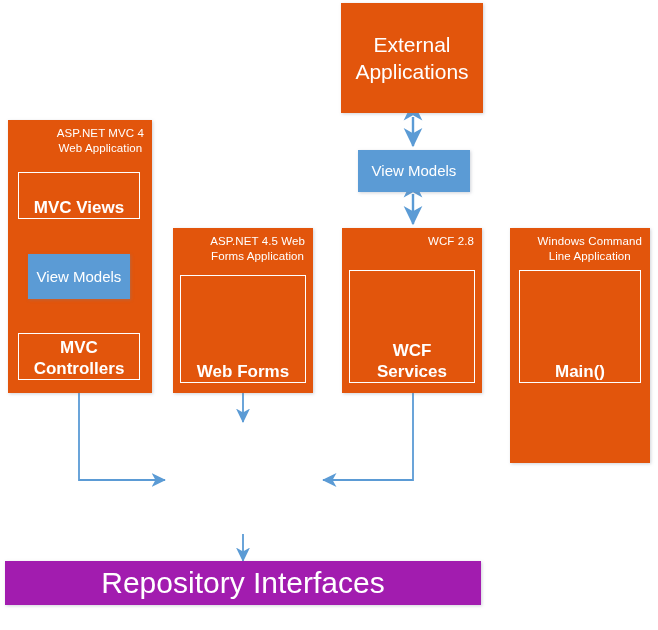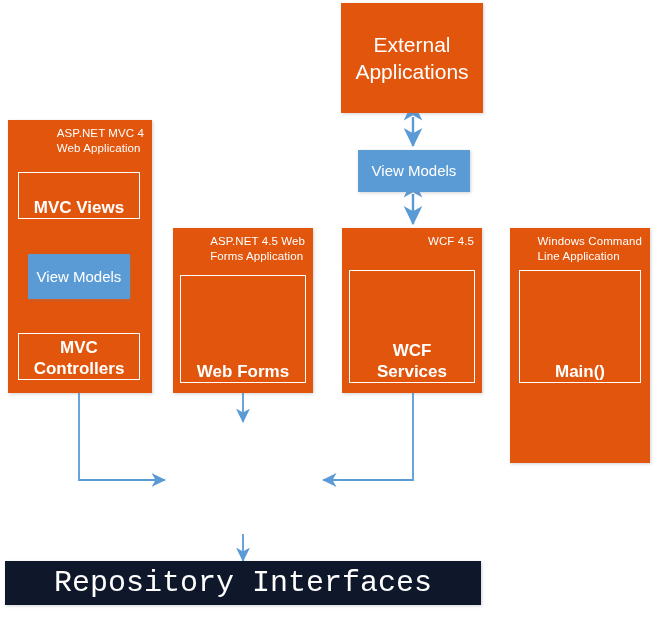--- a/index.html
+++ b/index.html
@@ -23,31 +23,30 @@
     box-sizing: border-box;
     box-shadow: 1px 1px 3px rgba(120,130,150,0.35);
   }
   .orange {
     background: #E2550C;
   }
   .blue {
     background: #5B9BD5;
   }
   .green {
-    background: #0f172a;
-    font-family: Liberation Mono, monospace;
+    background: #a21caf;
   }
   .container-label {
     position: absolute;
     right: 8px;
     top: 6px;
     color: #ffffff;
     font-size: 11.5px;
     line-height: 14.5px;
-    text-align: left;
+    text-align: center;
     white-space: pre-line;
     letter-spacing: 0.1px;
   }
   .inner-box {
     position: absolute;
     box-sizing: border-box;
     border: 1.5px solid #ffffff;
     background: transparent;
     display: flex;
     align-items: flex-end;
@@ -160,21 +159,21 @@
 
   <div class="box orange" style="left:173px; top:228px; width:140px; height:165px;">
     <span class="container-label">ASP.NET 4.5 Web
 Forms Application</span>
   </div>
   <div class="inner-box" style="left:180px; top:275px; width:126px; height:108px;">
     <span class="inner-label">Web Forms</span>
   </div>
 
   <div class="box orange" style="left:342px; top:228px; width:140px; height:165px;">
-    <span class="container-label">WCF 4.5</span>
+    <span class="container-label">WCF 2.8</span>
   </div>
   <div class="inner-box" style="left:349px; top:270px; width:126px; height:113px;">
     <span class="inner-label">WCF
 Services</span>
   </div>
 
   <div class="box orange" style="left:510px; top:228px; width:140px; height:235px;">
     <span class="container-label">Windows Command
 Line Application</span>
   </div>

